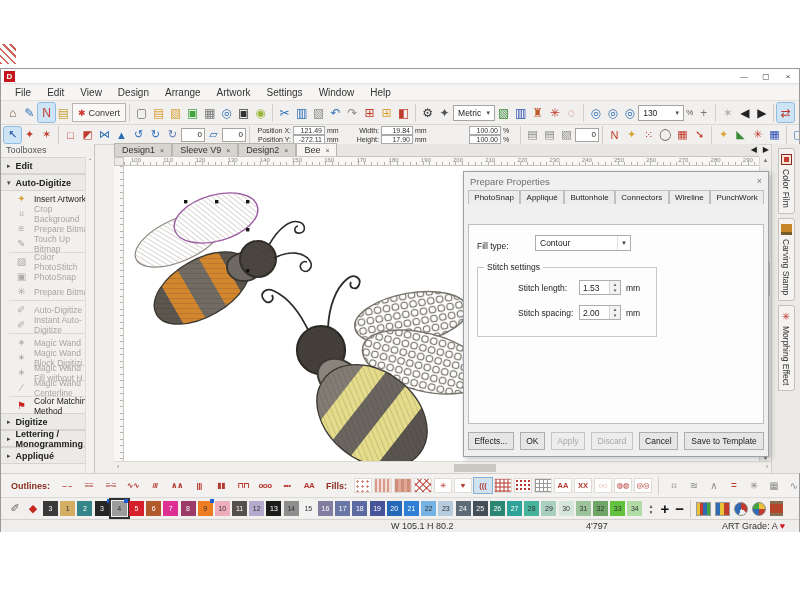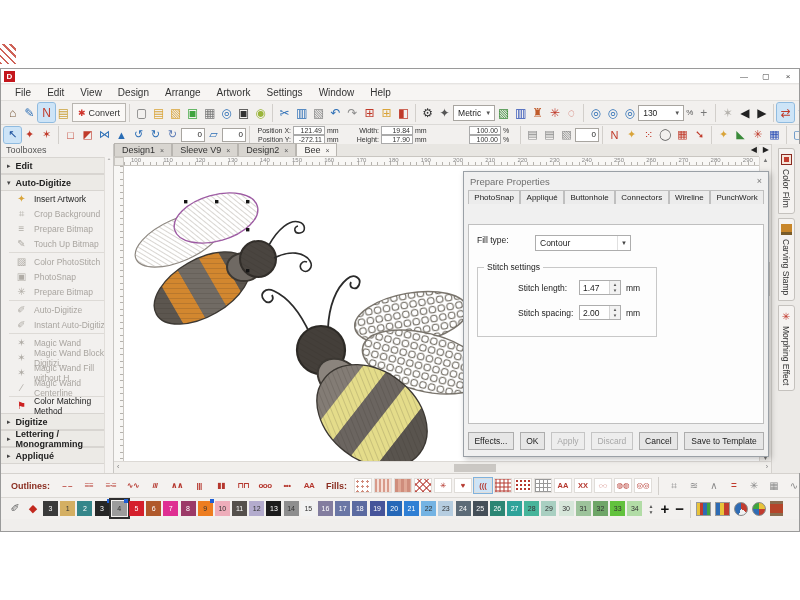--- a/index.html
+++ b/index.html
@@ -34,21 +34,21 @@
   .pv-row .pvlabel{width:36px;text-align:right;}
   .pv-row .box{background:#fff;border:1px solid #aaa;width:32px;text-align:right;padding:0 2px;font-size:7px;height:9px;line-height:8px;}
   .pv-row .unit{width:12px;}
   
   .tabrow{position:absolute;left:113px;top:75px;width:645px;height:13px;display:flex;align-items:flex-end;background:#e8e6e2;border-bottom:1px solid #c9c6c1;}
   .dtab{background:#d8d5d0;border:1px solid #b8b5b0;border-bottom:none;padding:0 7px;font-size:9px;height:13px;display:flex;align-items:center;gap:5px;color:#333;flex:none;}
   .dtab.active{background:#f7f5f2;}
   .dtab .x{font-size:7px;color:#555;}
   .tabarrows{position:absolute;right:30px;top:76px;font-size:8px;color:#222;display:flex;gap:6px;}
   
-  .sidebar{position:absolute;left:0;top:75px;width:113px;height:329px;background:#f2f0ee;border-right:1px solid #c8c6c3;overflow:hidden;}
+  .sidebar{position:absolute;left:0;top:75px;width:94px;height:329px;background:#f2f0ee;border-right:1px solid #c8c6c3;overflow:hidden;}
   .sbtitle{font-size:9px;color:#555;padding:1px 5px;height:13px;}
   .section{height:17px;background:#eceae6;border-top:1px solid #d8d5d1;border-bottom:1px solid #d8d5d1;display:flex;align-items:center;font-size:9px;font-weight:bold;color:#222;padding-left:6px;gap:5px;}
   .section .tri{font-size:7px;color:#444;}
   .sbitem{height:15px;display:flex;align-items:center;gap:6px;padding-left:14px;font-size:8.5px;color:#222;}
   .sbitem.disabled{color:#a9a5a0;}
   .sbitem .sbicon{width:13px;font-size:10px;text-align:center;color:#b0aca6;flex:none;}
   .sbsep{height:1px;background:#dddad6;margin:1px 8px;}
   .sbscroll{position:absolute;right:0;top:13px;width:9px;height:316px;background:#f4f2f0;border-left:1px solid #e0ddd9;font-size:6px;color:#888;text-align:center;}
   
   .hruler{position:absolute;left:123px;top:88px;width:635px;height:9px;background:#f8f7f5;border-bottom:1px solid #c9c6c1;background-image:repeating-linear-gradient(90deg,#b5b2ad 0 1px,transparent 1px 6.5px);background-size:100% 3px;background-position:0 100%;background-repeat:no-repeat;overflow:hidden;}
@@ -70,21 +70,21 @@
   .vi-morph{color:#c23b2e;font-size:10px;line-height:11px;text-align:center;}
   
   .dialog{position:absolute;left:462px;top:102px;width:306px;height:286px;background:#f0f0f0;border:1px solid #9aa0a6;box-shadow:2px 2px 6px rgba(0,0,0,.25);}
   .dlg-title{height:18px;display:flex;align-items:center;padding:0 6px;font-size:9.5px;color:#707070;}
   .dlg-close{margin-left:auto;font-size:9px;color:#777;}
   .dlg-tabs{display:flex;padding:0 4px;}
   .dlg-tab{flex:1 1 auto;text-align:center;font-size:8px;color:#222;background:#ececec;border:1px solid #bfbfbf;border-bottom:none;padding:2px 1px;white-space:nowrap;overflow:hidden;}
   .dlg-tabs.row2 .dlg-tab{font-size:8.5px;padding:2.5px 1px;}
   .dlg-tab.active{background:#fdfdfd;position:relative;top:0;font-weight:normal;border-bottom:1px solid #fdfdfd;margin-bottom:-1px;}
   .dlg-page{position:absolute;left:4px;right:4px;top:52px;bottom:32px;background:#fdfdfd;border:1px solid #bfbfbf;padding:10px 8px;}
-  .fillrow{display:flex;align-items:flex-start;gap:8px;font-size:8.5px;color:#222;}
+  .fillrow{display:flex;align-items:flex-end;gap:8px;font-size:8.5px;color:#222;}
   .fillrow .flabel{width:50px;}
   .dropdown{width:96px;height:16px;background:#fff;border:1px solid #adadad;display:flex;align-items:center;font-size:8.5px;padding-left:4px;color:#222;}
   .dropdown .darr{margin-left:auto;width:13px;height:100%;display:flex;align-items:center;justify-content:center;font-size:6px;color:#444;border-left:1px solid #e0e0e0;}
   .groupbox{position:relative;margin-top:16px;width:180px;border:1px solid #c8c8c8;padding:12px 8px 6px 8px;}
   .groupbox .glabel{position:absolute;left:6px;top:-6px;background:#fdfdfd;font-size:8.5px;color:#222;padding:0 3px;}
   .fieldrow{display:flex;align-items:center;gap:5px;font-size:8.5px;color:#222;margin-bottom:10px;}
   .fieldrow .flabel{width:56px;margin-left:32px;}
   .spinbox{width:42px;height:15px;background:#fff;border:1px solid #adadad;display:flex;align-items:center;}
   .spinbox .val{flex:1;font-size:8.5px;padding-left:3px;color:#222;}
   .spinbox .spin{width:11px;height:100%;display:flex;flex-direction:column;border-left:1px solid #d5d5d5;}
@@ -552,21 +552,21 @@
             <span>Contour</span>
             <span class="darr">▼</span>
           </div>
         </div>
         <div class="groupbox">
           <span class="glabel">Stitch settings</span>
           <div id="dlgfields">
               <div class="fieldrow">
                 <span class="flabel">Stitch length:</span>
                 <span class="spinbox">
-                  <span class="val">1.47</span>
+                  <span class="val">1.53</span>
                   <span class="spin">
                     <span>▲</span>
                     <span>▼</span>
                   </span>
                 </span>
                 <span>mm</span>
               </div>
               <div class="fieldrow">
                 <span class="flabel">Stitch spacing:</span>
                 <span class="spinbox">
@@ -684,15 +684,22 @@
       <span class="bigbtn">+</span>
       <span class="bigbtn">−</span>
       <span class="vsep"></span>
       <span class="threadicon"></span>
       <span class="threadicon alt"></span>
       <span class="wheelicon"></span>
       <span class="wheelicon alt"></span>
       <span class="spoolicon"></span>
     </div>
 
+    <div class="statusbar">
+      <span class="sdim">W 105.1 H 80.2</span>
+      <span class="scount">4'797</span>
+      <span class="sgrade">
+        <span>ART Grade: A</span> <span class="heart">♥</span>
+      </span>
+    </div>
 
   </div>
 </div>
 
 </body></html>

